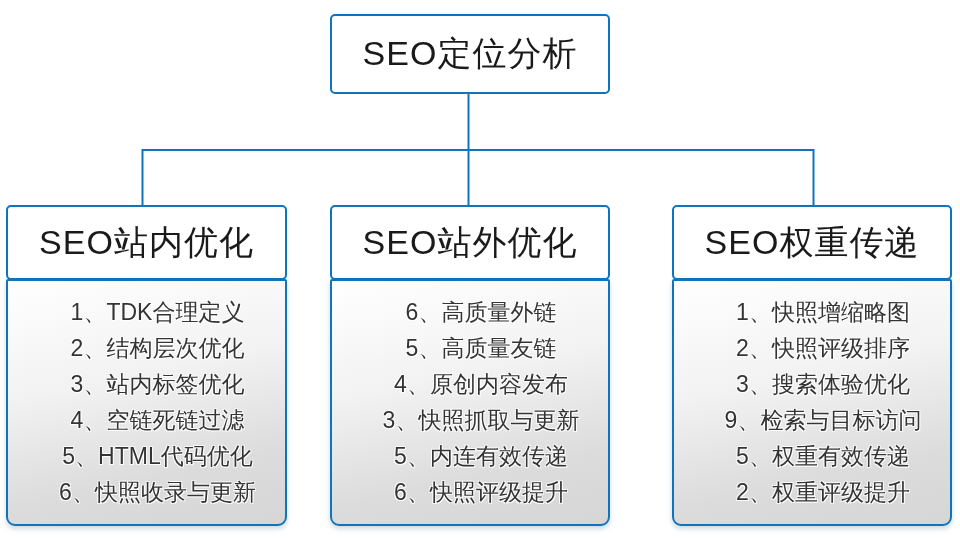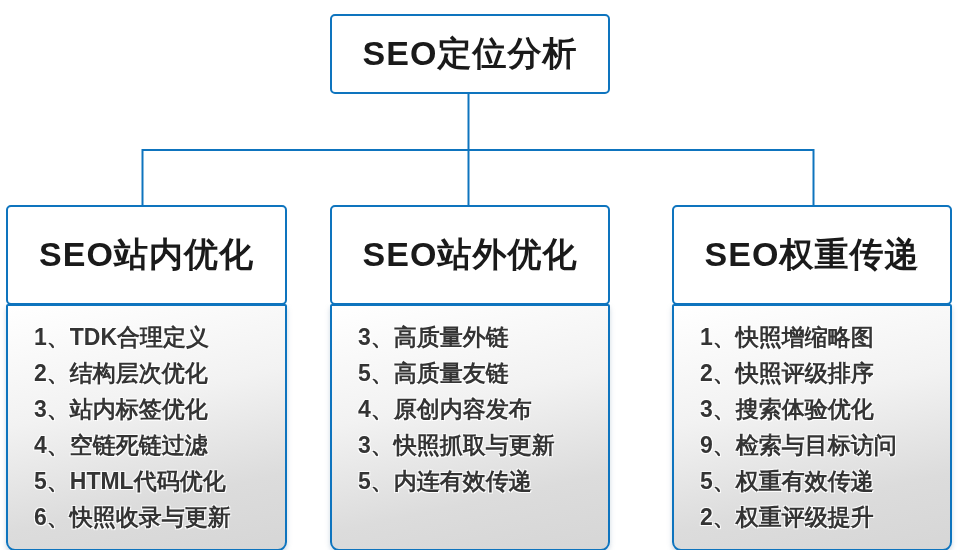--- a/index.html
+++ b/index.html
@@ -7,21 +7,20 @@
     padding: 0;
     background: #ffffff;
     font-family: "Liberation Sans", "DejaVu Sans", sans-serif;
   }
   .canvas {
     position: relative;
     width: 960px;
     height: 550px;
     background: #ffffff;
     overflow: hidden;
-    font-weight: bold;
   }
   .connectors {
     position: absolute;
     left: 0; top: 0;
     width: 960px; height: 550px;
     pointer-events: none;
   }
   .connectors line {
     stroke: #0e74be;
     stroke-width: 2;
@@ -43,21 +42,21 @@
     font-size: 34px;
     letter-spacing: 1px;
   }
   .col {
     position: absolute;
     top: 205px;
   }
   .col-header {
     position: relative;
     box-sizing: border-box;
-    height: 100px;
+    height: 75px;
     background: #ffffff;
     border: 2px solid #0e74be;
     border-radius: 5px;
     display: flex;
     align-items: center;
     justify-content: center;
     font-size: 34px;
     letter-spacing: 1px;
     color: #1a1a1a;
     z-index: 2;
@@ -66,20 +65,21 @@
     position: relative;
     box-sizing: border-box;
     margin-top: -1px;
     height: 247px;
     border: 2px solid #0e74be;
     border-radius: 2px 2px 9px 9px;
     background: linear-gradient(168deg, #ffffff 0%, #f2f2f2 40%, #dcdcdc 75%, #d6d6d6 100%);
     box-shadow: 0 3px 5px rgba(120, 150, 175, 0.35);
     padding: 13px 4px 0 26px;
     z-index: 1;
+    text-align: center;
   }
   .list-item {
     font-size: 23px;
     line-height: 36px;
     color: #343434;
     white-space: nowrap;
     text-shadow:
       1px 1px 0 rgba(255,255,255,0.95),
       -1px -1px 0 rgba(255,255,255,0.65),
       1px -1px 0 rgba(255,255,255,0.65),
@@ -118,25 +118,26 @@
       <div class="list-item">5、HTML代码优化</div>
       <div class="list-item">6、快照收录与更新</div>
     </div>
   </div>
 
   <div class="col col-offsite">
     <div class="col-header">
       <span>SEO站外优化</span>
     </div>
     <div class="col-body">
-      <div class="list-item">3、高质量外链</div>
+      <div class="list-item">6、高质量外链</div>
       <div class="list-item">5、高质量友链</div>
       <div class="list-item">4、原创内容发布</div>
       <div class="list-item">3、快照抓取与更新</div>
       <div class="list-item">5、内连有效传递</div>
+      <div class="list-item">6、快照评级提升</div>
     </div>
   </div>
 
   <div class="col col-weight">
     <div class="col-header">
       <span>SEO权重传递</span>
     </div>
     <div class="col-body">
       <div class="list-item">1、快照增缩略图</div>
       <div class="list-item">2、快照评级排序</div>

